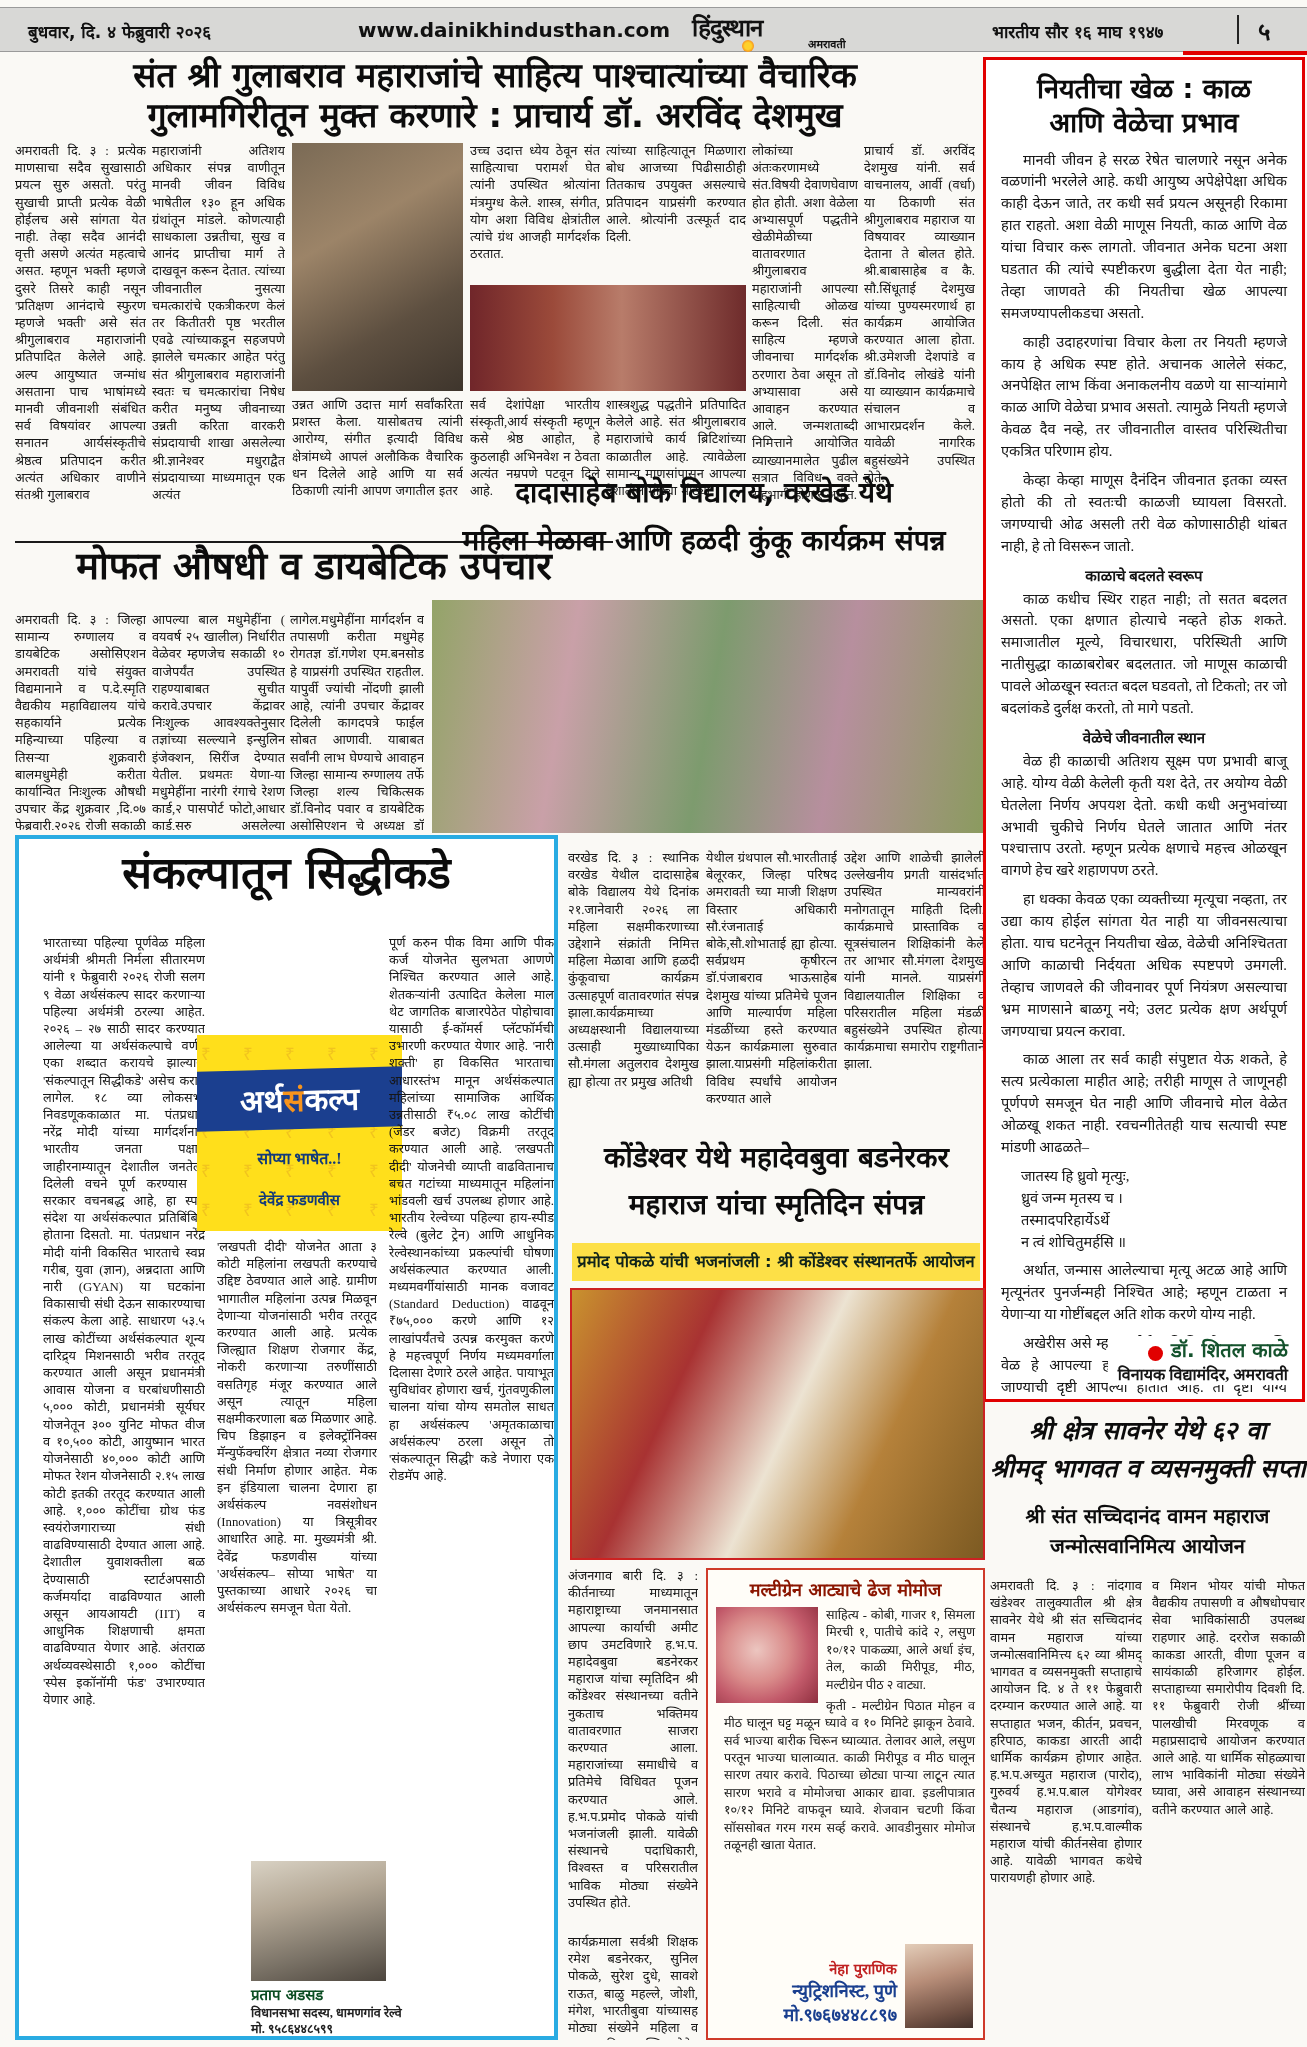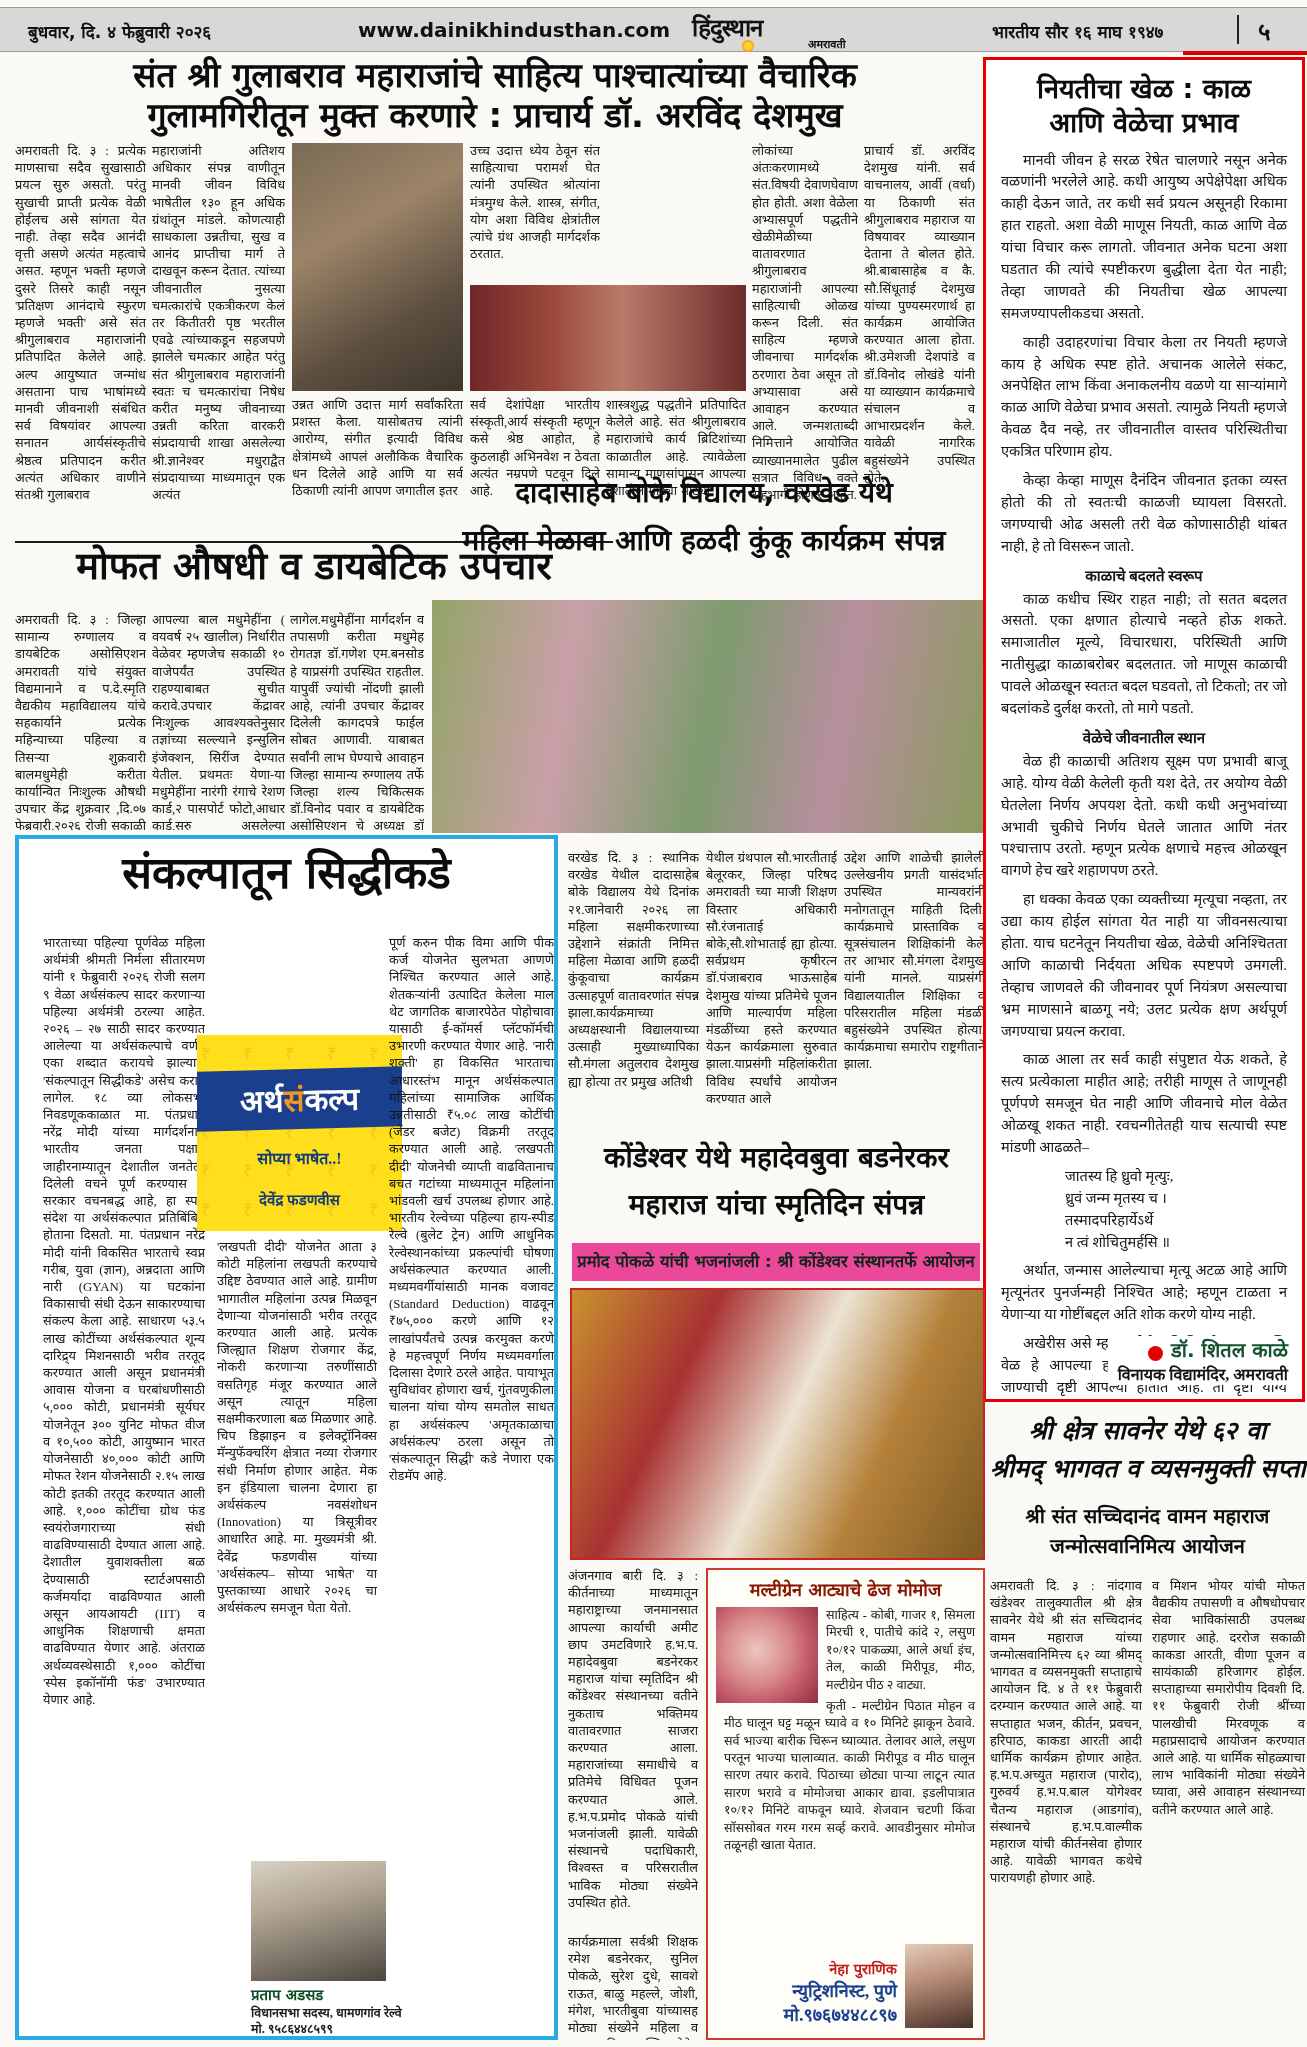--- a/index.html
+++ b/index.html
@@ -24,40 +24,40 @@
        word-spacing:1px;color:#161616;}
   .photo{position:absolute;overflow:hidden;}
   .rule{position:absolute;background:#1a1a1a;}
   
   .fatebox{position:absolute;left:983px;top:57px;width:322px;height:1345px;background:#fff;
            border:3px solid #e10000;box-sizing:border-box;padding:10px 15px;overflow:hidden;}
   .fatebox h2{margin:2px 0 10px;font-family:"DejaVu Sans",sans-serif;font-size:27px;line-height:1.25;
               text-align:center;color:#0c0c0c;}
   .fate-p{margin:0 0 7px;font-size:14.6px;line-height:1.5;text-align:justify;text-indent:22px;}
   .fate-sub{margin:4px 0;font-weight:bold;text-align:center;font-size:15px;}
-  .shloka{margin:0 0 7px 64px;font-size:14.6px;line-height:1.5;white-space:pre-line;}
+  .shloka{margin:0 0 7px 20px;font-size:14.6px;line-height:1.5;white-space:pre-line;}
   .fate-by{position:absolute;right:14px;bottom:14px;background:#fff;text-align:right;padding-left:10px;}
   .fate-by .name{font-family:"DejaVu Sans",sans-serif;font-weight:bold;font-size:20px;color:#14532d;}
   .fate-by .org{font-weight:bold;font-size:16px;}
   .dot{display:inline-block;width:15px;height:15px;border-radius:50%;background:#e10000;margin-right:8px;vertical-align:middle;}
   
   .budgetbox{position:absolute;left:15px;top:835px;width:543px;height:1205px;background:#fff;
              border:4px solid #29abe2;box-sizing:border-box;overflow:hidden;}
   .bgfx{position:absolute;background:#ffdf1b;overflow:hidden;}
   .bgfx .wm{position:absolute;left:4px;top:0;width:100%;height:100%;color:rgba(205,125,40,.28);
             font-size:17px;line-height:2.3;letter-spacing:14px;overflow:hidden;}
   .bgfx .band{position:absolute;left:-4px;right:-4px;top:34px;height:60px;background:#1b3f8f;
               transform:rotate(-1.5deg);display:flex;align-items:center;justify-content:center;
               font-family:"DejaVu Sans",sans-serif;font-weight:bold;font-size:31px;}
   .bgfx .band .w{color:#fff;} .bgfx .band .o{color:#f7941d;}
   .bgfx .tag{position:absolute;top:112px;width:100%;text-align:center;font-weight:bold;font-size:16px;color:#123a7a;}
   .bgfx .auth{position:absolute;top:154px;width:100%;text-align:center;font-weight:bold;font-size:15px;color:#123a7a;}
   .mla-cap{position:absolute;font-weight:bold;line-height:1.35;}
   
-  .greenbar{position:absolute;background:#ec4899;text-align:center;font-family:"DejaVu Sans",sans-serif;
+  .greenbar{position:absolute;background:#fde047;text-align:center;font-family:"DejaVu Sans",sans-serif;
             font-weight:bold;color:#10231a;}
   
   .recipe{position:absolute;left:706px;top:1568px;width:279px;height:472px;border:2px solid #cf3a2a;
           box-sizing:border-box;background:#fffdf8;padding:7px 8px;overflow:hidden;}
   .recipe .title{text-align:center;font-family:"DejaVu Sans",sans-serif;font-weight:bold;
                  font-size:18px;color:#8b1500;margin-bottom:6px;}
   .recipe .txt{font-size:12.6px;line-height:1.38;text-align:justify;margin-left:8px;}
   .r-auth{position:absolute;right:86px;bottom:12px;text-align:right;}
   .r-auth .nm{font-family:"DejaVu Sans",sans-serif;font-weight:bold;font-size:14.5px;color:#c02020;}
   .r-auth .rl{font-weight:bold;font-size:18px;color:#1a3f8f;}
@@ -85,20 +85,21 @@
   <div class="redbar" style="left:1183px;top:51px;width:124px;height:4px;"></div>
 
   <div class="hl" style="left:15px;top:57px;width:960px;font-size:34px;">संत श्री गुलाबराव महाराजांचे साहित्य पाश्चात्यांच्या वैचारिक</div>
   <div class="hl" style="left:15px;top:97px;width:960px;font-size:34px;">गुलामगिरीतून मुक्त करणारे : प्राचार्य डॉ. अरविंद देशमुख</div>
 
   <div class="col" style="left:15px;top:143px;width:131px;height:395px;">अमरावती दि. ३ : प्रत्येक माणसाचा सदैव सुखासाठी प्रयत्न सुरु असतो. परंतु सुखाची प्राप्ती प्रत्येक वेळी होईलच असे सांगता येत नाही. तेव्हा सदैव आनंदी वृत्ती असणे अत्यंत महत्वाचे असत. म्हणून भक्ती म्हणजे दुसरे तिसरे काही नसून 'प्रतिक्षण आनंदाचे स्फुरण म्हणजे भक्ती' असे संत श्रीगुलाबराव महाराजांनी प्रतिपादित केलेले आहे. अल्प आयुष्यात जन्मांध असताना पाच भाषांमध्ये मानवी जीवनाशी संबंधित सर्व विषयांवर आपल्या सनातन आर्यसंस्कृतीचे श्रेष्ठत्व प्रतिपादन करीत अत्यंत अधिकार वाणीने संतश्री गुलाबराव</div>
   <div class="col" style="left:152px;top:143px;width:133px;height:395px;">महाराजांनी अतिशय अधिकार संपन्न वाणीतून मानवी जीवन विविध भाषेतील १३० हून अधिक ग्रंथांतून मांडले. कोणत्याही साधकाला उन्नतीचा, सुख व आनंद प्राप्तीचा मार्ग ते दाखवून करून देतात. त्यांच्या जीवनातील नुसत्या चमत्कारांचे एकत्रीकरण केलं तर कितीतरी पृष्ठ भरतील एवढे त्यांच्याकडून सहजपणे झालेले चमत्कार आहेत परंतु संत श्रीगुलाबराव महाराजांनी स्वतः च चमत्कारांचा निषेध करीत मनुष्य जीवनाच्या उन्नती करिता वारकरी संप्रदायाची शाखा असलेल्या श्री.ज्ञानेश्वर मधुराद्वैत संप्रदायाच्या माध्यमातून एक अत्यंत</div>
   <div class="photo" style="left:292px;top:143px;width:171px;height:248px;background:linear-gradient(150deg,#7a6a55 0%,#9c8468 35%,#5d4f40 70%,#3e352c 100%);"></div>
   <div class="col" style="left:292px;top:397px;width:171px;height:141px;">उन्नत आणि उदात्त मार्ग सर्वांकरिता प्रशस्त केला. यासोबतच त्यांनी आरोग्य, संगीत इत्यादी विविध क्षेत्रांमध्ये आपलं अलौकिक वैचारिक धन दिलेले आहे आणि या सर्व ठिकाणी त्यांनी आपण जगातील इतर</div>
   <div class="col" style="left:470px;top:143px;width:130px;height:135px;">उच्च उदात्त ध्येय ठेवून संत साहित्याचा परामर्श घेत त्यांनी उपस्थित श्रोत्यांना मंत्रमुग्ध केले. शास्त्र, संगीत, योग अशा विविध क्षेत्रांतील त्यांचे ग्रंथ आजही मार्गदर्शक ठरतात.</div>
+  <div class="col" style="left:606px;top:143px;width:140px;height:135px;">त्यांच्या साहित्यातून मिळणारा बोध आजच्या पिढीसाठीही तितकाच उपयुक्त असल्याचे प्रतिपादन याप्रसंगी करण्यात आले. श्रोत्यांनी उत्स्फूर्त दाद दिली.</div>
   <div class="photo" style="left:470px;top:285px;width:276px;height:106px;background:linear-gradient(90deg,#70262a 0%,#9b4a3a 30%,#b87c6a 55%,#6e2b2b 100%);"></div>
   <div class="col" style="left:470px;top:397px;width:130px;height:141px;">सर्व देशांपेक्षा भारतीय संस्कृती,आर्य संस्कृती म्हणून कसे श्रेष्ठ आहोत, हे कुठलाही अभिनवेश न ठेवता अत्यंत नम्रपणे पटवून दिले आहे.</div>
   <div class="col" style="left:606px;top:397px;width:140px;height:141px;">शास्त्रशुद्ध पद्धतीने प्रतिपादित केलेले आहे. संत श्रीगुलाबराव महाराजांचे कार्य ब्रिटिशांच्या काळातील आहे. त्यावेळेला सामान्य माणसांपासून आपल्या देशातील मोठ्या मोठ्या</div>
   <div class="col" style="left:752px;top:143px;width:106px;height:395px;">लोकांच्या अंतःकरणामध्ये संत.विषयी देवाणघेवाण होत होती. अशा वेळेला अभ्यासपूर्ण पद्धतीने खेळीमेळीच्या वातावरणात श्रीगुलाबराव महाराजांनी आपल्या साहित्याची ओळख करून दिली. संत साहित्य म्हणजे जीवनाचा मार्गदर्शक ठरणारा ठेवा असून तो अभ्यासावा असे आवाहन करण्यात आले. जन्मशताब्दी निमित्ताने आयोजित व्याख्यानमालेत पुढील सत्रात विविध वक्ते सहभागी होणार आहेत.</div>
   <div class="col" style="left:864px;top:143px;width:111px;height:395px;">प्राचार्य डॉ. अरविंद देशमुख यांनी. सर्व वाचनालय, आर्वी (वर्धा) या ठिकाणी संत श्रीगुलाबराव महाराज या विषयावर व्याख्यान देताना ते बोलत होते. श्री.बाबासाहेब व कै. सौ.सिंधूताई देशमुख यांच्या पुण्यस्मरणार्थ हा कार्यक्रम आयोजित करण्यात आला होता. श्री.उमेशजी देशपांडे व डॉ.विनोद लोखंडे यांनी या व्याख्यान कार्यक्रमाचे संचालन व आभारप्रदर्शन केले. यावेळी नागरिक बहुसंख्येने उपस्थित होते.</div>
 
   <div class="rule" style="left:15px;top:541px;width:598px;height:2px;"></div>
 
   <div class="hl" style="left:15px;top:546px;width:598px;font-size:38px;">मोफत औषधी व डायबेटिक उपचार</div>
   <div class="col" style="left:15px;top:612px;width:131px;height:218px;">अमरावती दि. ३ : जिल्हा सामान्य रुग्णालय व डायबेटिक असोसिएशन अमरावती यांचे संयुक्त विद्यमानाने व प.दे.स्मृति वैद्यकीय महाविद्यालय यांचे सहकार्याने प्रत्येक महिन्याच्या पहिल्या व तिसऱ्या शुक्रवारी बालमधुमेही करीता कार्यान्वित निःशुल्क औषधी उपचार केंद्र शुक्रवार ,दि.०७ फेब्रुवारी,२०२६ रोजी सकाळी १० ते १२.०० या कालावधीत सुरु राहणार आहे.सदर बाब लक्षात घेऊन पालकांनी, मधुमेह निःशुल्क उपचार व औषधी केंद्र,वार्ड क्रमांक ९ च्या बाजूला, ओपीडी क्र.५१, जिल्हा सामान्य रुग्णालय, अमरावती येथे</div>

